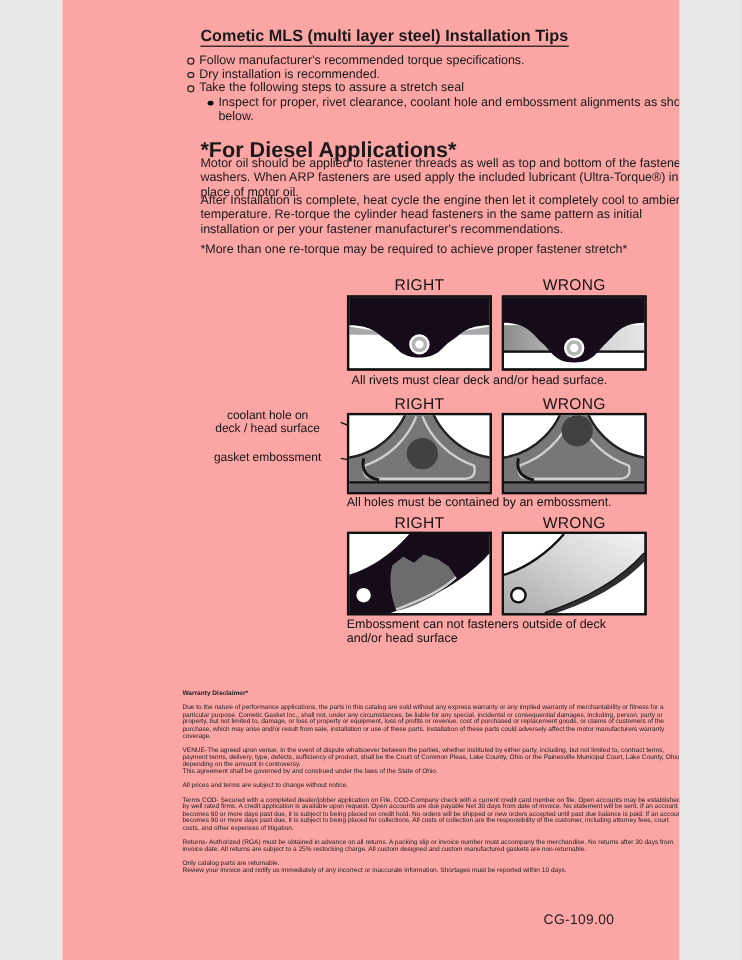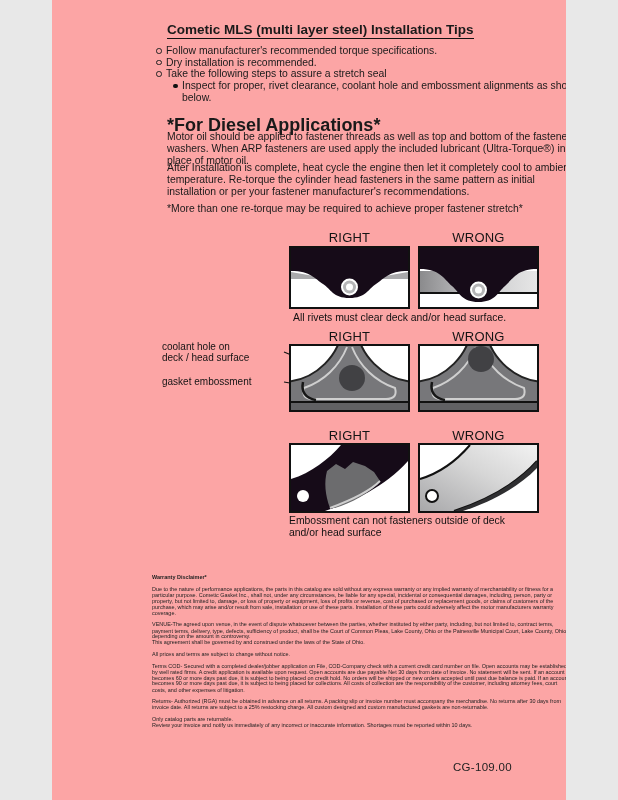--- a/index.html
+++ b/index.html
@@ -30,21 +30,21 @@
   
   .diesel-head{left:115px;top:115px;font-size:18px;font-weight:bold;}
   .para{font-size:10.4px;line-height:11.8px;width:416px;}
   .p1{left:115px;top:131px;}
   .p2{left:115px;top:162px;}
   .p3{left:115px;top:203px;}
   
   .dg-label{font-size:13px;letter-spacing:0.2px;text-align:center;width:121px;color:#141414;}
   .cap{font-size:10.4px;color:#111;white-space:pre-line;line-height:11.5px;}
   .dgbox{display:block;}
-  .callout{font-size:10px;line-height:11px;text-align:left;white-space:pre-line;color:#141414;}
+  .callout{font-size:10px;line-height:11px;text-align:center;white-space:pre-line;color:#141414;}
   .leader{pointer-events:none;}
   
   .disclaimer{
     left:100px;top:575px;width:677px;
     transform:scale(0.62);transform-origin:0 0;
     font-size:8.8px;line-height:9.5px;color:#222;
   }
   .disclaimer .dp{margin:0 0 9.5px 0;white-space:pre-line;}
   .disclaimer .dh{font-weight:bold;margin:0 0 9.5px 0;}
   .part-number{left:377px;top:761px;font-size:11.5px;letter-spacing:0.3px;color:#222;margin-left:24px;}
@@ -148,20 +148,21 @@
       <line x1="2" y1="58" x2="119" y2="58" stroke="#111" stroke-width="2"></line>
       <circle cx="-8" cy="-24" r="62" fill="#ffffff" stroke="#222" stroke-width="2"></circle>
       <circle cx="129" cy="-24" r="62" fill="#ffffff" stroke="#222" stroke-width="2"></circle>
       <path d="M58,3 A71 71 0 0 1 15,44 Q12,55 24,55 L97,55 Q109,55 106,44 A71 71 0 0 1 63,3" fill="none" stroke="#cfcfcf" stroke-width="2"></path>
       <path d="M14,38 Q11,53 27,56" fill="none" stroke="#161616" stroke-width="2.5"></path>
       <circle cx="63" cy="15" r="13" fill="#414144"></circle>
     </g>
     <rect x="1" y="1" width="119" height="66" fill="none" stroke="#111" stroke-width="2"></rect>
   </svg>
 
+  <div class="abs cap" style="left:237px;top:414px;">All holes must be contained by an embossment.</div>
 
   <div class="abs dg-label" style="left:237px;top:428px;">RIGHT</div>
   <div class="abs dg-label" style="left:366px;top:428px;">WRONG</div>
 
   <svg class="abs dgbox" style="left:237px;top:443px;" width="121" height="70" viewBox="0 0 121 70">
     <rect x="1" y="1" width="119" height="68" fill="#ffffff" stroke="#111" stroke-width="2"></rect>
     <path d="M2,36 C22,30 40,16 52,2 L119,2 L119,18 C95,45 60,60 36,68 L2,68 Z" fill="#160b18"></path>
     <path d="M38,28 L47,21 L56,26 L64,19 L76,23 L85,29 L91,38 C80,51 62,60 46,65 L41,65 C36,52 35,39 38,28 Z" fill="#6c6c6e"></path>
     <path d="M41,65 C60,58 80,49 91,38" fill="none" stroke="#cfcfcf" stroke-width="2"></path>
     <circle cx="14" cy="53" r="6" fill="#ffffff"></circle>

